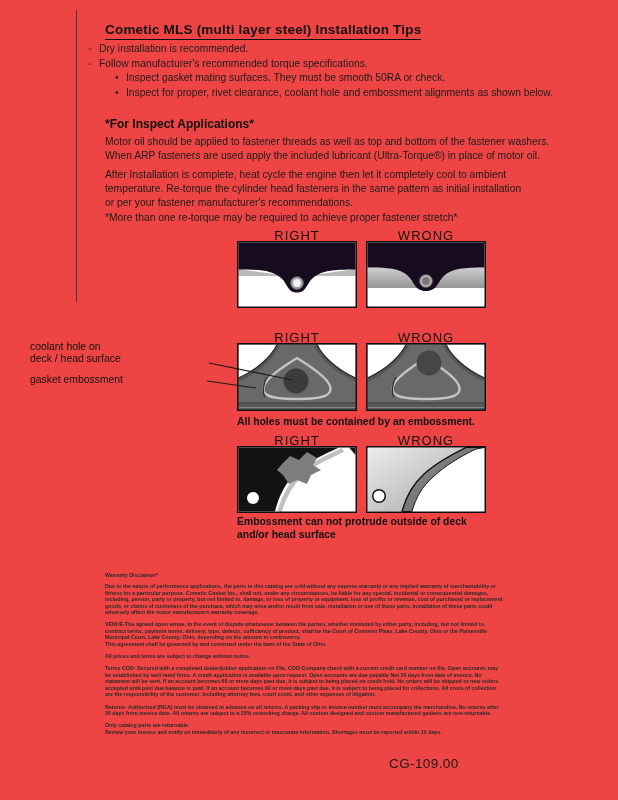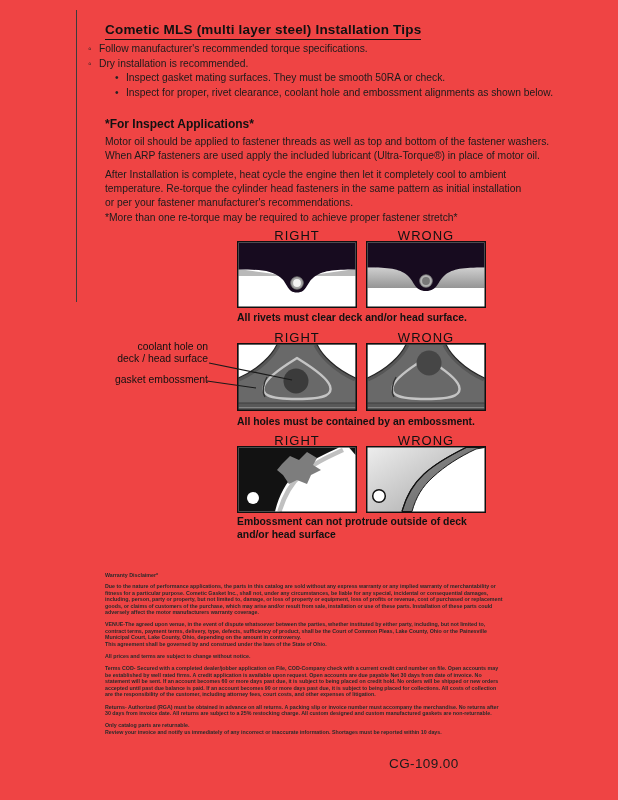--- a/index.html
+++ b/index.html
@@ -23,21 +23,21 @@
   .h2 { position:absolute; left:105px; margin:0; font-size:12px; font-weight:bold; color:#111; }
   .para { position:absolute; left:105px; width:445px; font-size:10.3px; font-weight:500;
           line-height:13.8px; white-space:pre-line; }
 
   .dlabel { position:absolute; width:120px; text-align:center; font-size:13px; font-weight:400;
             letter-spacing:1px; color:#111; }
   .dbox { position:absolute; width:120px; height:auto; display:block; }
   .caption { position:absolute; left:237px; font-size:10.4px; font-weight:bold; color:#111;
              white-space:pre-line; line-height:12.5px; }
 
-  .ptr-label { position:absolute; left:30px; width:178px; text-align:right;
+  .ptr-label { position:absolute; left:30px; width:178px; 
                font-size:10.4px; font-weight:500; color:#111; line-height:11.5px; }
   .leader-svg { position:absolute; left:205px; top:340px; pointer-events:none; }
 
   .warranty { position:absolute; left:105px; top:572px; width:434px;
               font-size:5.3px; font-weight:bold; line-height:6.4px; color:#2a2a2a; }
   .warranty .whead { margin-bottom:5px; }
   .warranty p { margin:0 0 6px 0; white-space:pre-line; }
 
   .footer-code { position:absolute; left:389px; top:756px; font-size:13.5px; font-weight:400;
                  letter-spacing:0.4px; color:#1a1a1a; }
@@ -45,22 +45,22 @@
 </head>
 <body>
 
 <div class="page">
 
   <div class="left-rule"></div>
 
   <h1 class="title">Cometic MLS (multi layer steel) Installation Tips</h1>
 
   <div class="bullets">
+    <div class="b"><span class="m">◦</span><span>Dry installation is recommended.</span></div>
     <div class="b"><span class="m">◦</span><span>Follow manufacturer's recommended torque specifications.</span></div>
-    <div class="b"><span class="m">◦</span><span>Dry installation is recommended.</span></div>
     <div class="b sub"><span class="m">•</span><span>Inspect gasket mating surfaces.  They must be smooth 50RA or check.</span></div>
     <div class="b sub"><span class="m">•</span><span>Inspect for proper, rivet clearance, coolant hole and embossment alignments as shown below.</span></div>
   </div>
 
   <h2 class="h2" style="top:117px">*For Inspect Applications*</h2>
   <div class="para" style="top:135px">Motor oil should be applied to fastener threads as well as top and bottom of the fastener washers.
 When ARP fasteners are used apply the included lubricant (Ultra-Torque®) in place of motor oil.</div>
   <div class="para" style="top:168px">After Installation is complete, heat cycle the engine then let it completely cool to ambient
 temperature. Re-torque the cylinder head fasteners in the same pattern as initial installation
 or per your fastener manufacturer's recommendations.</div>
@@ -88,21 +88,20 @@
     </defs>
     <rect x="0.75" y="0.75" width="118.5" height="65.5" fill="#ffffff" stroke="none"></rect>
     <rect x="1.5" y="26.5" width="117" height="20.5" fill="url(#g1w)"></rect>
     <rect x="1.5" y="47" width="117" height="18.5" fill="#ffffff"></rect>
     <path d="M1.5,1.5 H118.5 V26.5 C97,26.5 87,27.5 79,34 C71.5,40 72,50 60,50 C48,50 48.5,40 41,34 C33,27.5 23,26.5 1.5,26.5 Z" fill="#170b1f"></path>
     <circle cx="60" cy="40" r="6.3" fill="#b3b3b3" stroke="#7a7a7a" stroke-width="0.8"></circle>
     <circle cx="60" cy="40" r="3.9" fill="#787878"></circle>
     <rect x="0.75" y="0.75" width="118.5" height="65.5" fill="none" stroke="#101010" stroke-width="1.5"></rect>
   </svg>
 
-  <div class="caption" style="top:312px">All rivets must clear deck and/or head surface.</div>
 
   <div class="ptr-label" style="top: 341px; white-space: pre-line;" style2="white-space:pre-line">coolant hole on
 deck / head surface</div>
   <div class="ptr-label" style="top: 374px; white-space: pre-line;">gasket embossment</div>
 
   <div class="dlabel" style="left:237px; top:330px">RIGHT</div>
   <div class="dlabel" style="left:366px; top:330px">WRONG</div>
 
   <svg class="dbox" style="left:237px; top:343px" width="120" height="68" viewBox="0 0 120 68">
     <rect x="0.75" y="0.75" width="118.5" height="66.5" fill="#696969"></rect>

